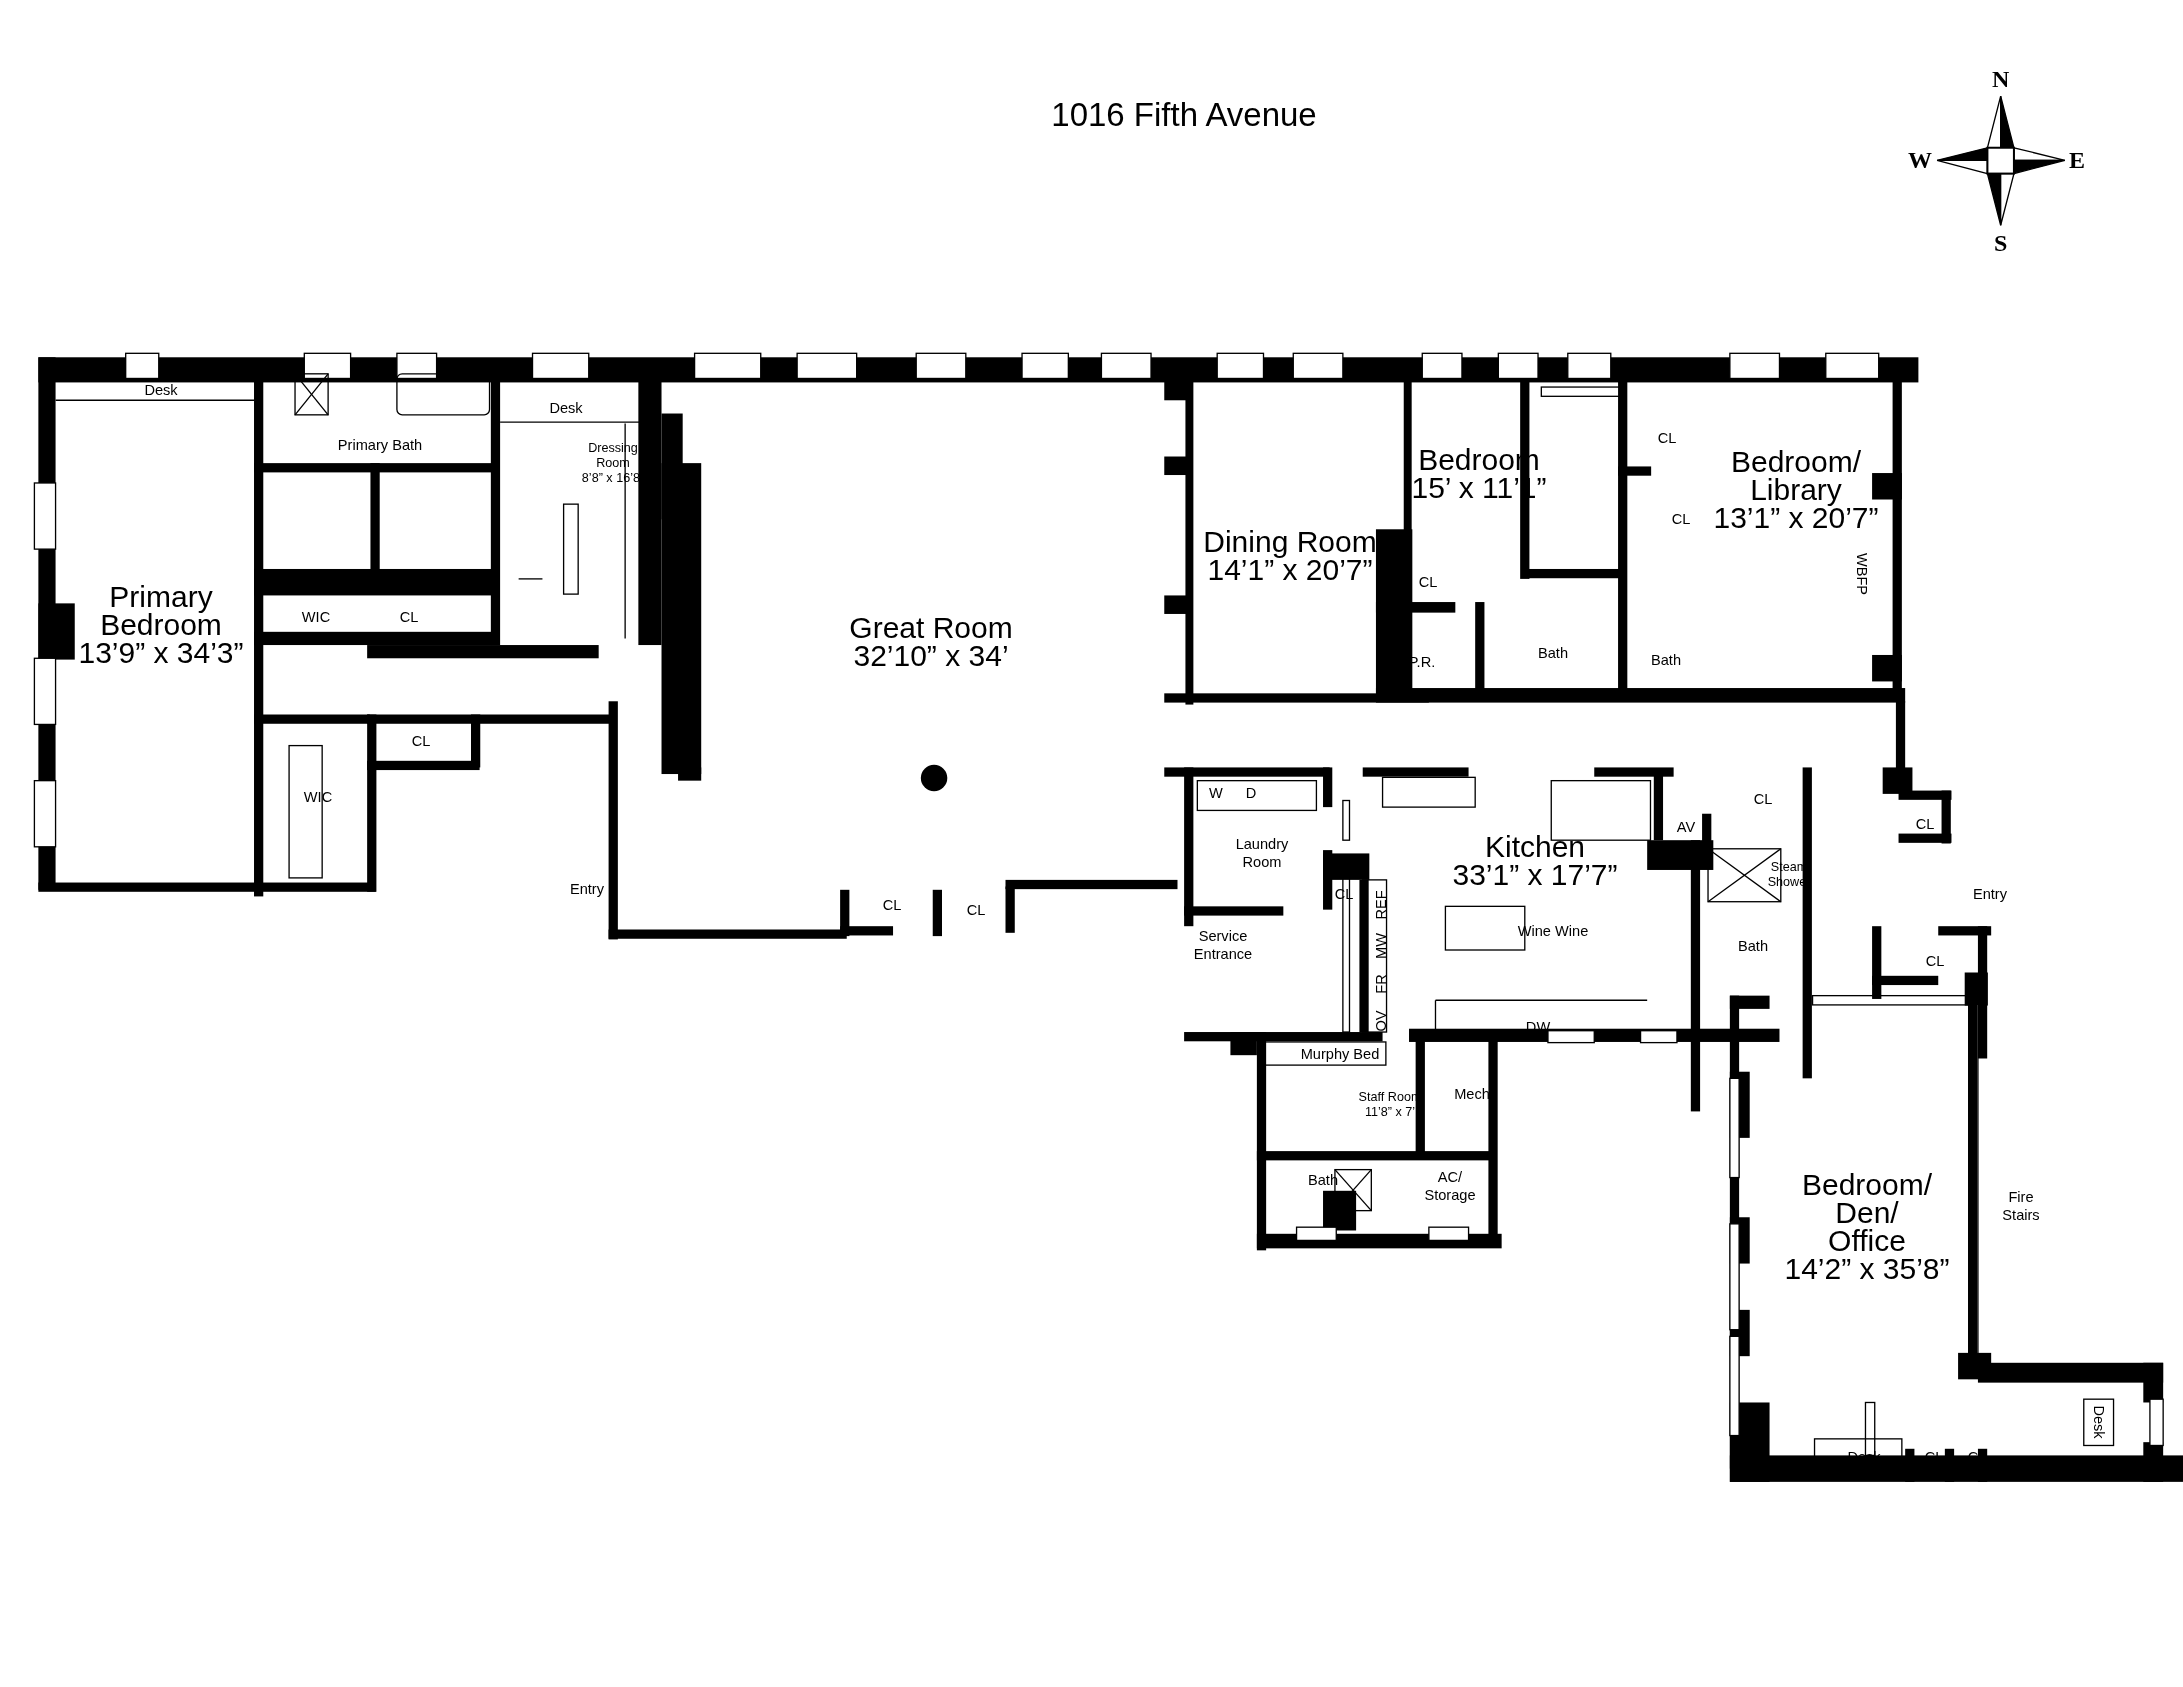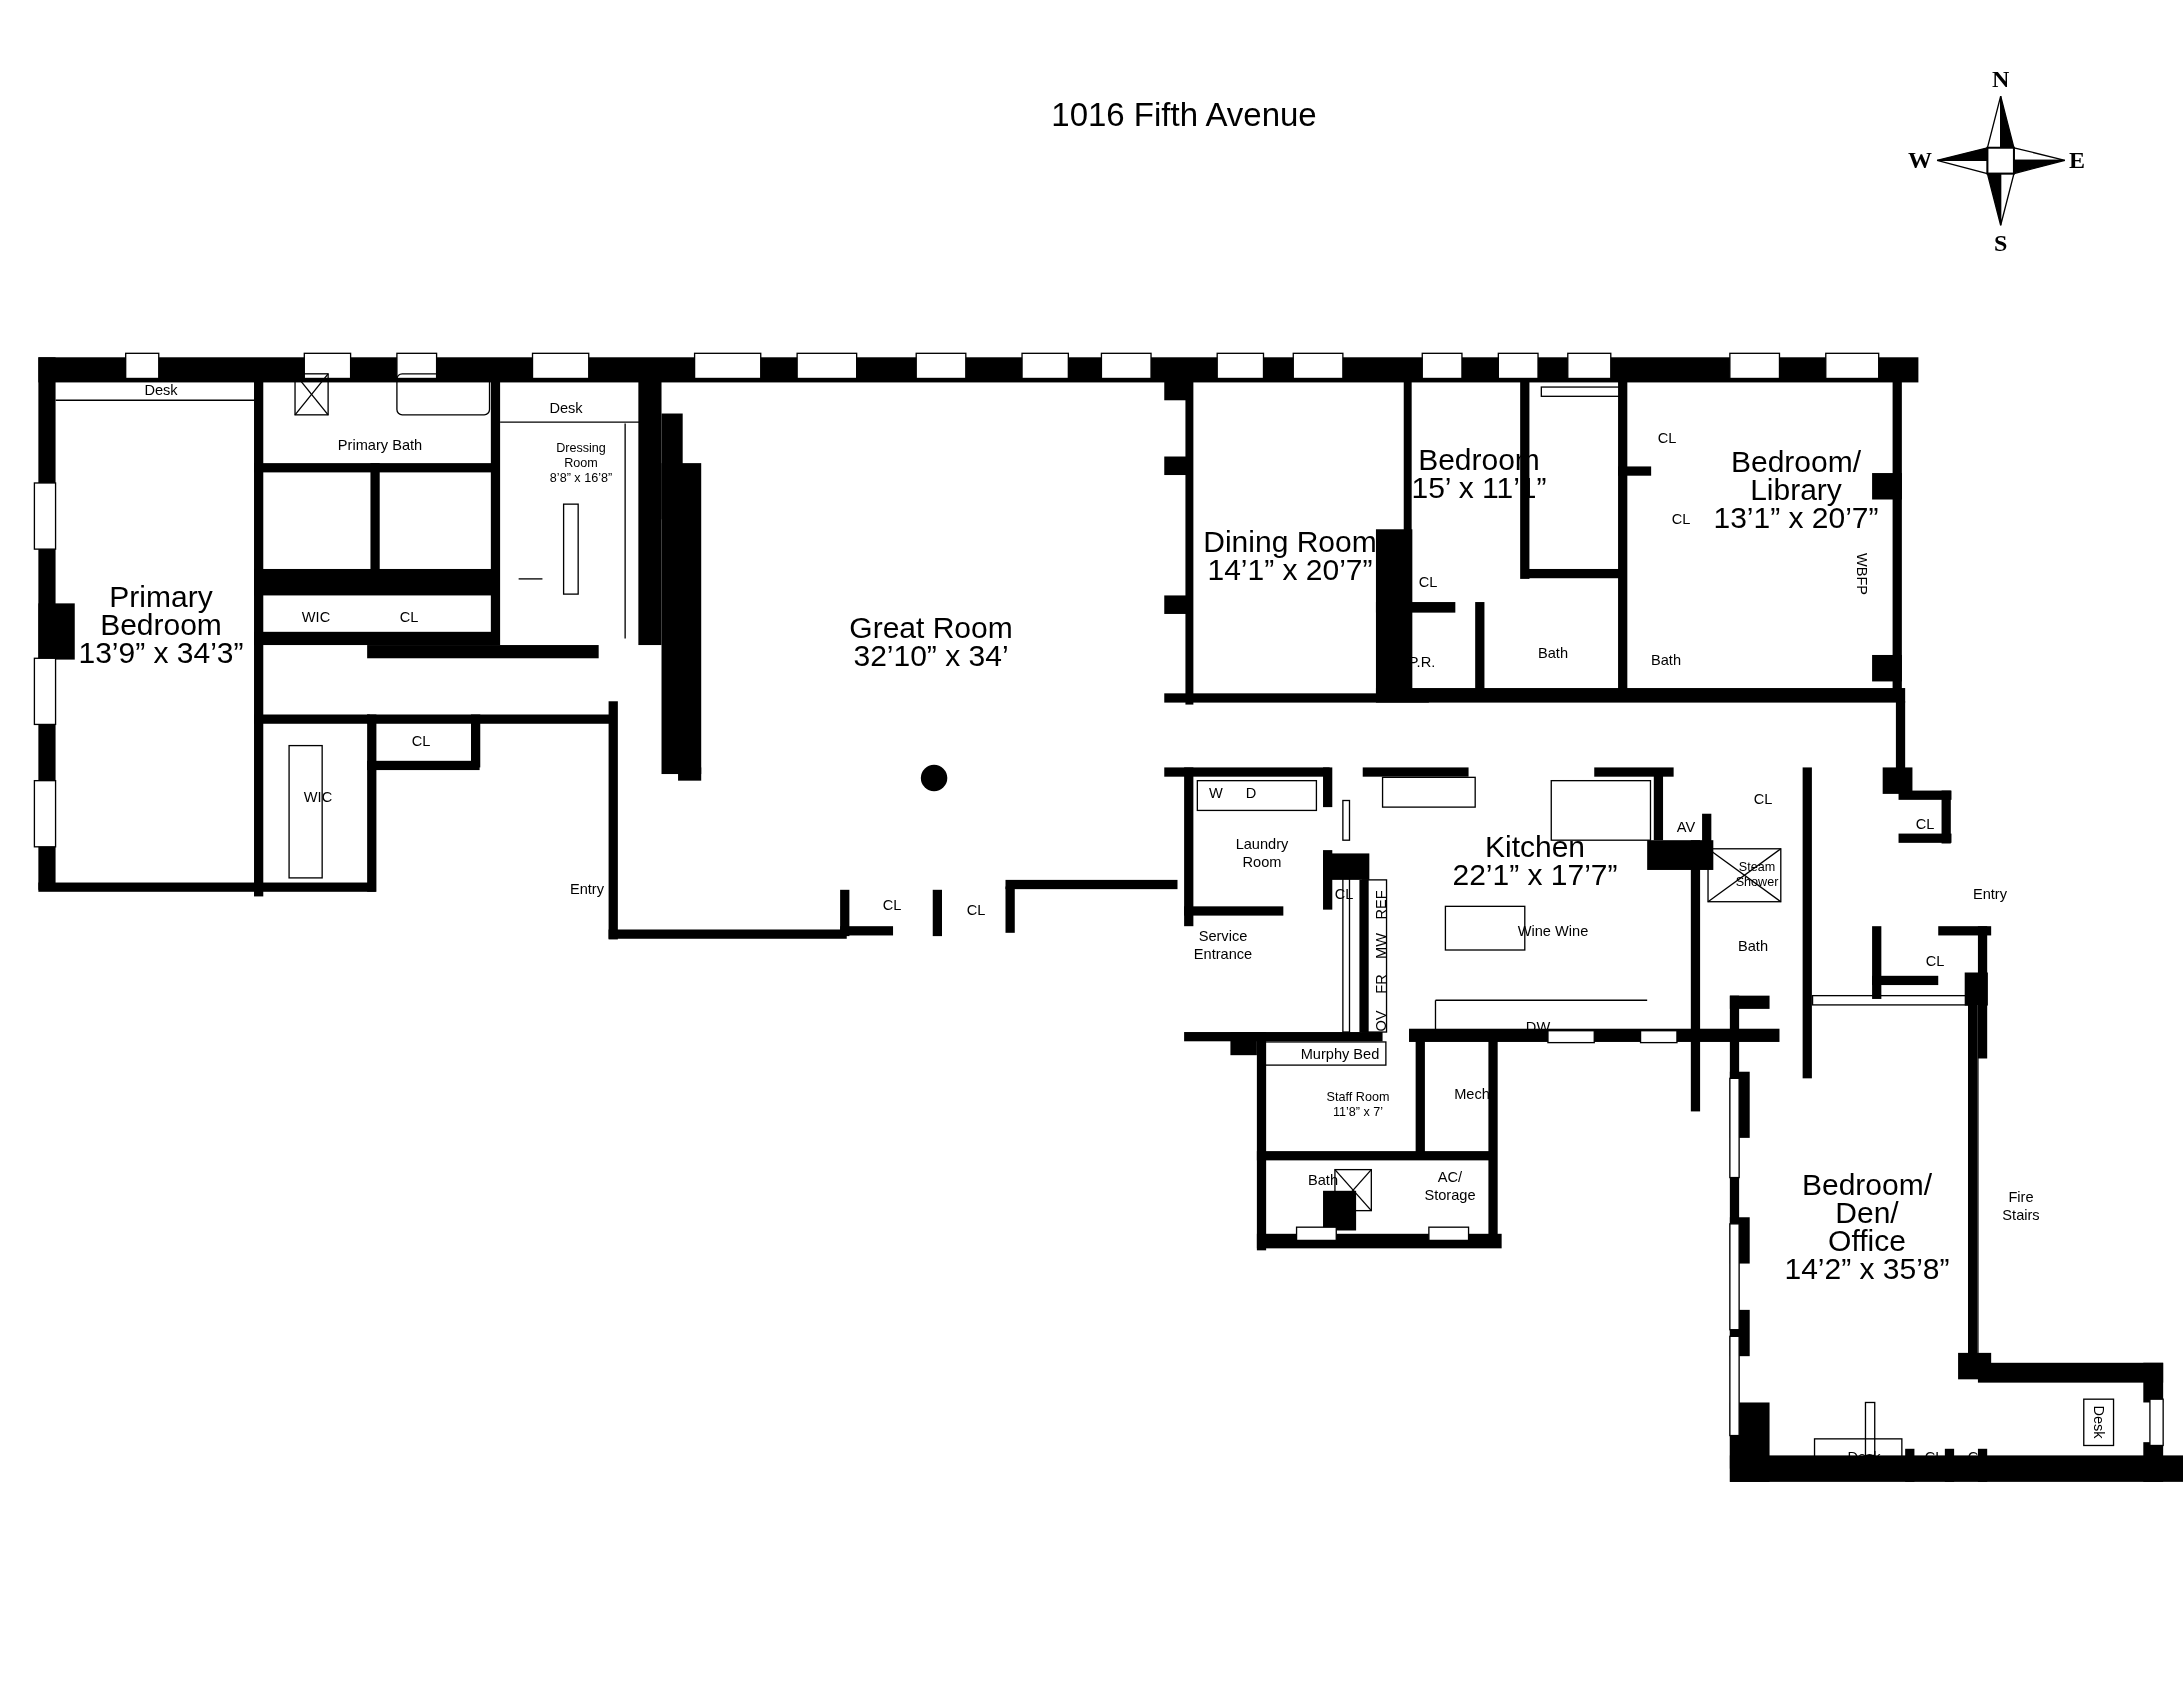--- a/index.html
+++ b/index.html
@@ -4,21 +4,21 @@
 <style>
   html,body{margin:0;padding:0;background:#ffffff;}
   body{width:2183px;height:1687px;position:relative;overflow:hidden;font-family:"Liberation Sans",sans-serif;color:#000;}
   .title{position:absolute;left:860px;top:86px;width:648px;text-align:center;font-size:33px;line-height:58px;}
   .compass{position:absolute;left:1886px;top:53px;width:232px;height:212px;}
   .compass .lbl{position:absolute;font-family:"Liberation Serif",serif;font-weight:bold;font-size:24px;}
   svg.plan{position:absolute;left:0;top:0;width:2183px;height:1687px;}
   .lab{position:absolute;text-align:center;white-space:nowrap;transform:translate(-50%,-50%);}
   .big{font-size:30px;line-height:28px;}
   .sm{font-size:14.6px;line-height:18px;}
-  .xs{font-size:12.6px;line-height:15px;}
+  .xs{font-size:12.6px;line-height:15px;margin-left:32px;}
   .vert{transform:translate(-50%,-50%) rotate(-90deg);}
   .vert90{transform:translate(-50%,-50%) rotate(90deg);}
 </style>
 </head>
 <body>
 
 <div class="title">
   <div>1016 Fifth Avenue</div>
 </div>
 
@@ -273,21 +273,21 @@
   <div>Room</div>
 </div>
 <div class="lab sm" style="left:1344px;top:894px;">CL</div>
 <div class="lab sm" style="left:1223px;top:945px;">
   <div>Service</div>
   <div>Entrance</div>
 </div>
 
 <div class="lab big" style="left:1535px;top:861px;">
   <div>Kitchen</div>
-  <div>22’1” x 17’7”</div>
+  <div>33’1” x 17’7”</div>
 </div>
 <div class="lab sm" style="left:1553px;top:931px;">Wine Wine</div>
 <div class="lab sm vert" style="left:1381px;top:905px;">REF</div>
 <div class="lab sm vert" style="left:1381px;top:946px;">MW</div>
 <div class="lab sm vert" style="left:1381px;top:984px;">FR</div>
 <div class="lab sm vert" style="left:1381px;top:1021px;">OV</div>
 <div class="lab sm" style="left:1538px;top:1020px;margin-top:7px;">DW</div>
 <div class="lab sm" style="left:1686px;top:827px;">AV</div>
 <div class="lab sm" style="left:1763px;top:799px;">CL</div>
 <div class="lab xs" style="left:1757px;top:875px;">

